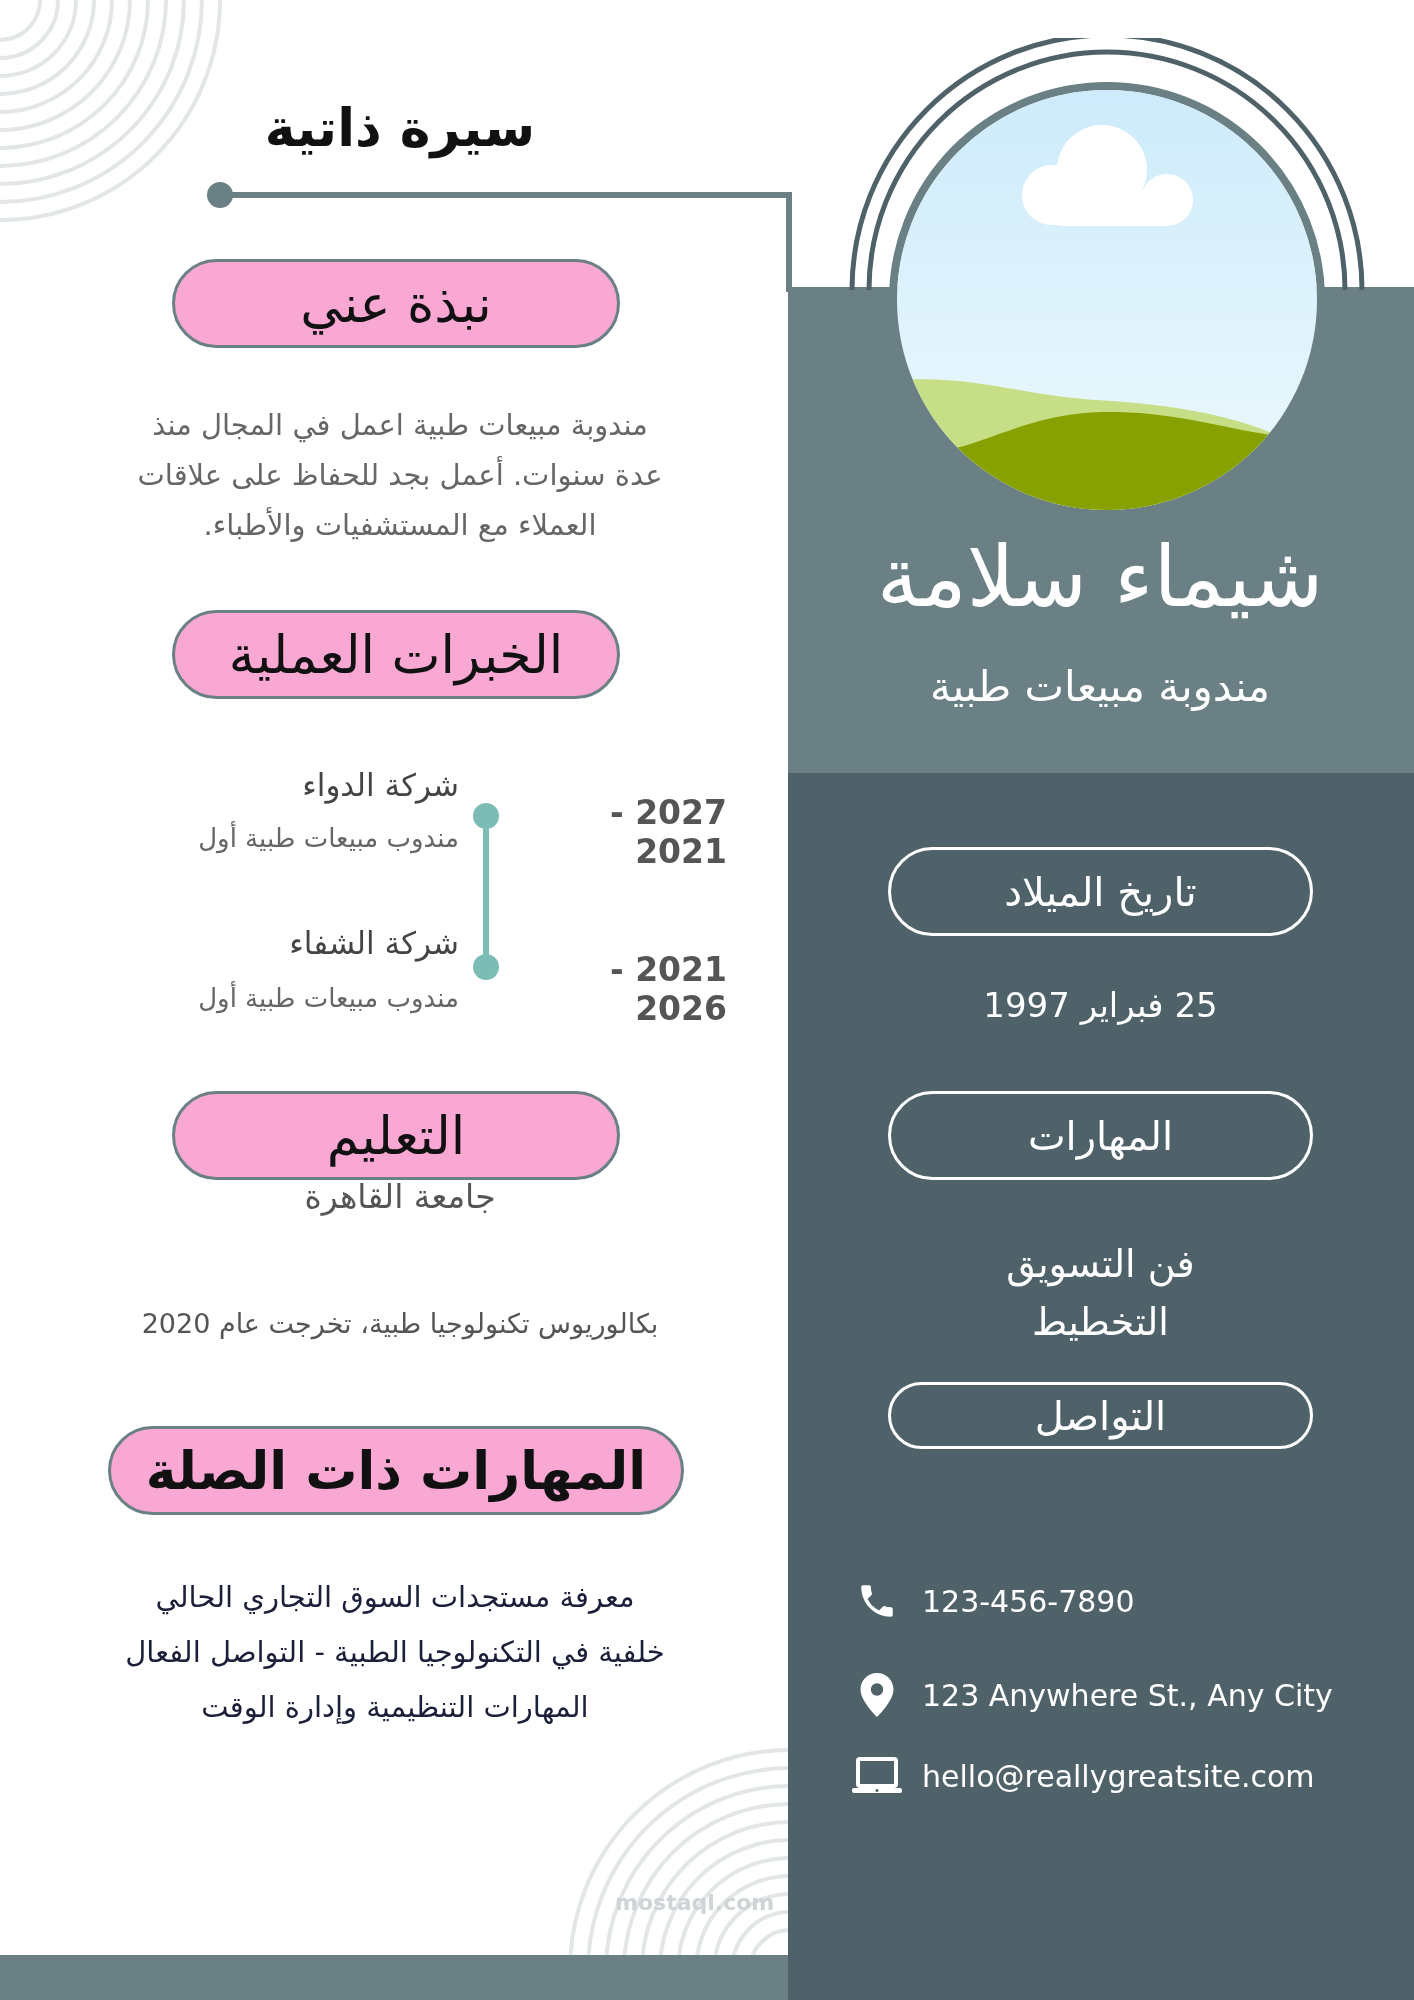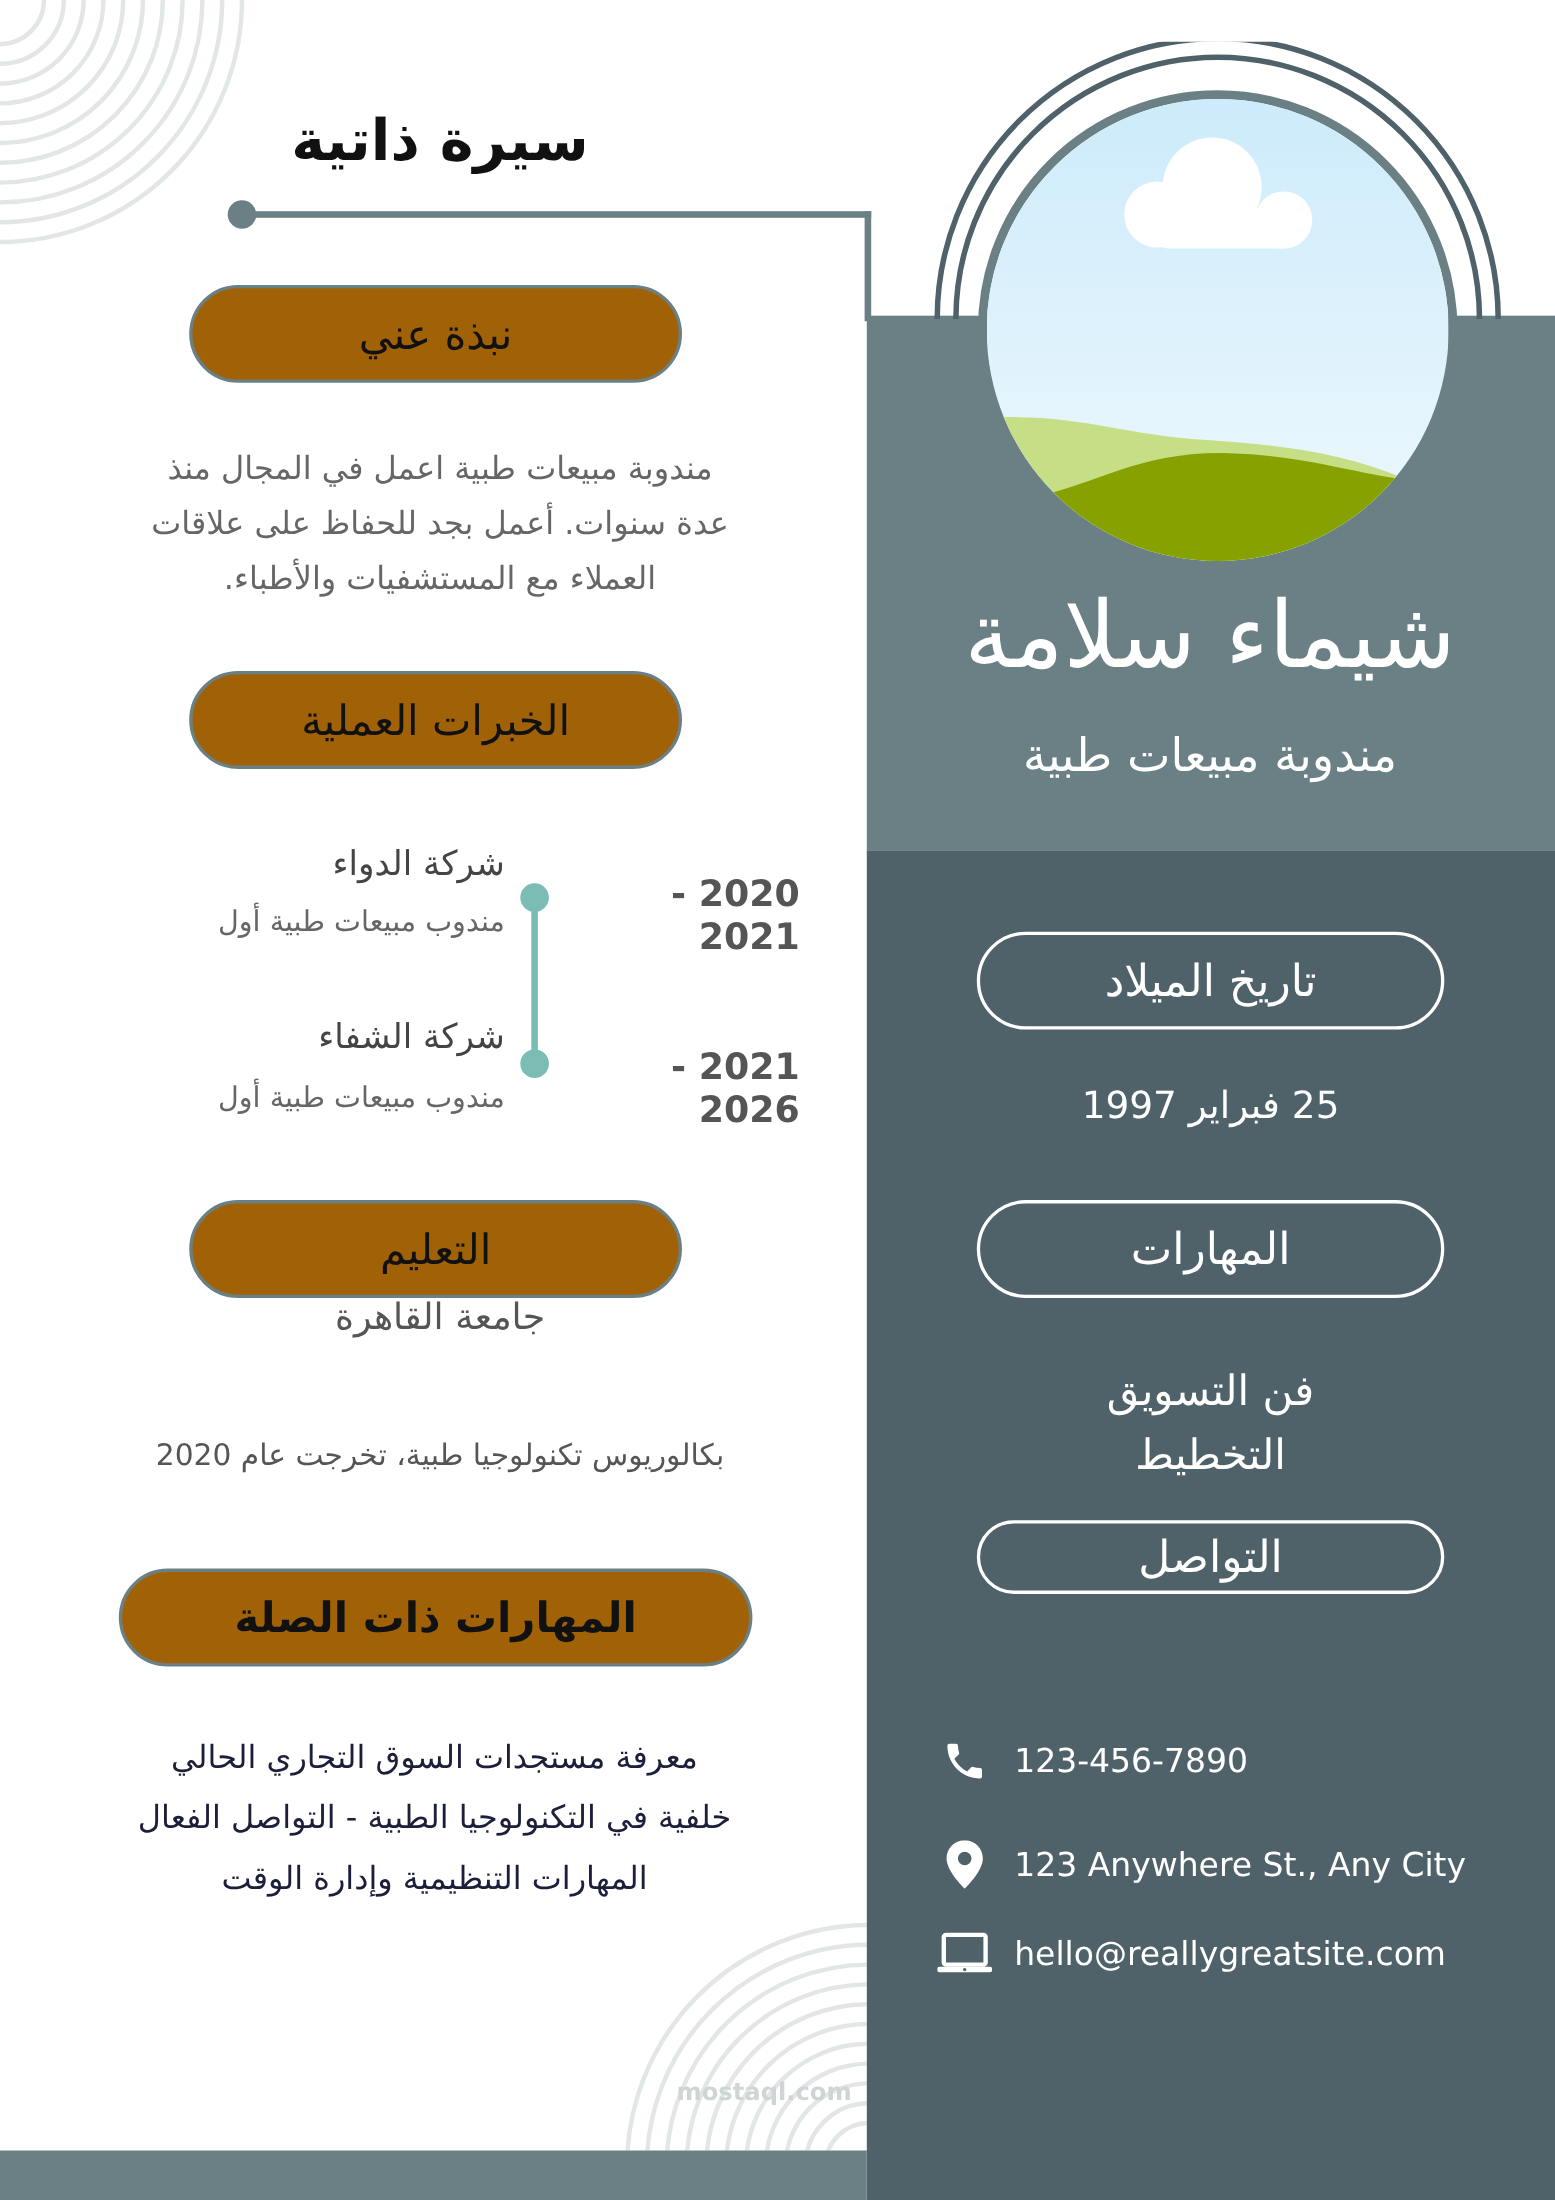--- a/index.html
+++ b/index.html
@@ -18,21 +18,21 @@
 
   
   .connector-h { position: absolute; left: 220px; top: 192px; width: 572px; height: 6px; background: #6a8085; }
   .connector-v { position: absolute; left: 786px; top: 192px; width: 6px; height: 100px; background: #6a8085; }
   .connector-dot { position: absolute; left: 207px; top: 182px; width: 26px; height: 26px; border-radius: 50%; background: #6a8085; }
 
   .title { position: absolute; left: 200px; top: 98px; width: 400px; text-align: center; font-size: 52px; font-weight: bold; color: #111111; direction: rtl; }
 
   
   .pill { position: absolute; border-radius: 46px; display: flex; align-items: center; justify-content: center; direction: rtl; }
-  .pill-light { border: 3px solid #6a8085; color: #111111; background: #a16207; font-size: 38px; }
+  .pill-light { border: 3px solid #6a8085; color: #111111; background: #f9a8d4; font-size: 52px; }
   .pill-dark { border: 3px solid #ffffff; color: #ffffff; font-size: 40px; }
 
   .text-block { position: absolute; direction: rtl; text-align: center; }
 
   .about { left: 60px; top: 400px; width: 680px; font-size: 29px; line-height: 50px; color: #666666; }
 
   
   .tl-line { position: absolute; left: 483px; top: 816px; width: 6px; height: 151px; background: #7bbdb4; }
   .tl-dot { position: absolute; width: 26px; height: 26px; border-radius: 50%; background: #7bbdb4; }
   .tl-date { position: absolute; left: 515px; width: 220px; font-size: 33px; font-weight: bold; color: #555555; text-align: left; direction: ltr; }
@@ -138,21 +138,21 @@
 </div>
 
 <div class="pill pill-light" style="left:172px;top:610px;width:448px;height:89px;">
   <span>الخبرات العملية</span>
 </div>
 
 <div class="tl-line"></div>
 <div class="tl-dot" style="left:473px;top:803px;"></div>
 <div class="tl-dot" style="left:473px;top:954px;"></div>
 
-<div class="tl-date" style="top:793px;direction:rtl;text-align:right;width:212px;">2020 - 2021</div>
+<div class="tl-date" style="top:793px;direction:rtl;text-align:right;width:212px;">2027 - 2021</div>
 <div class="tl-company" style="top:767px;">شركة الدواء</div>
 <div class="tl-role" style="top:823px;">مندوب مبيعات طبية أول</div>
 
 <div class="tl-date" style="top:950px;direction:rtl;text-align:right;width:212px;">2021 - 2026</div>
 <div class="tl-company" style="top:925px;">شركة الشفاء</div>
 <div class="tl-role" style="top:983px;">مندوب مبيعات طبية أول</div>
 
 <div class="pill pill-light" style="left:172px;top:1091px;width:448px;height:89px;">
   <span>التعليم</span>
 </div>

